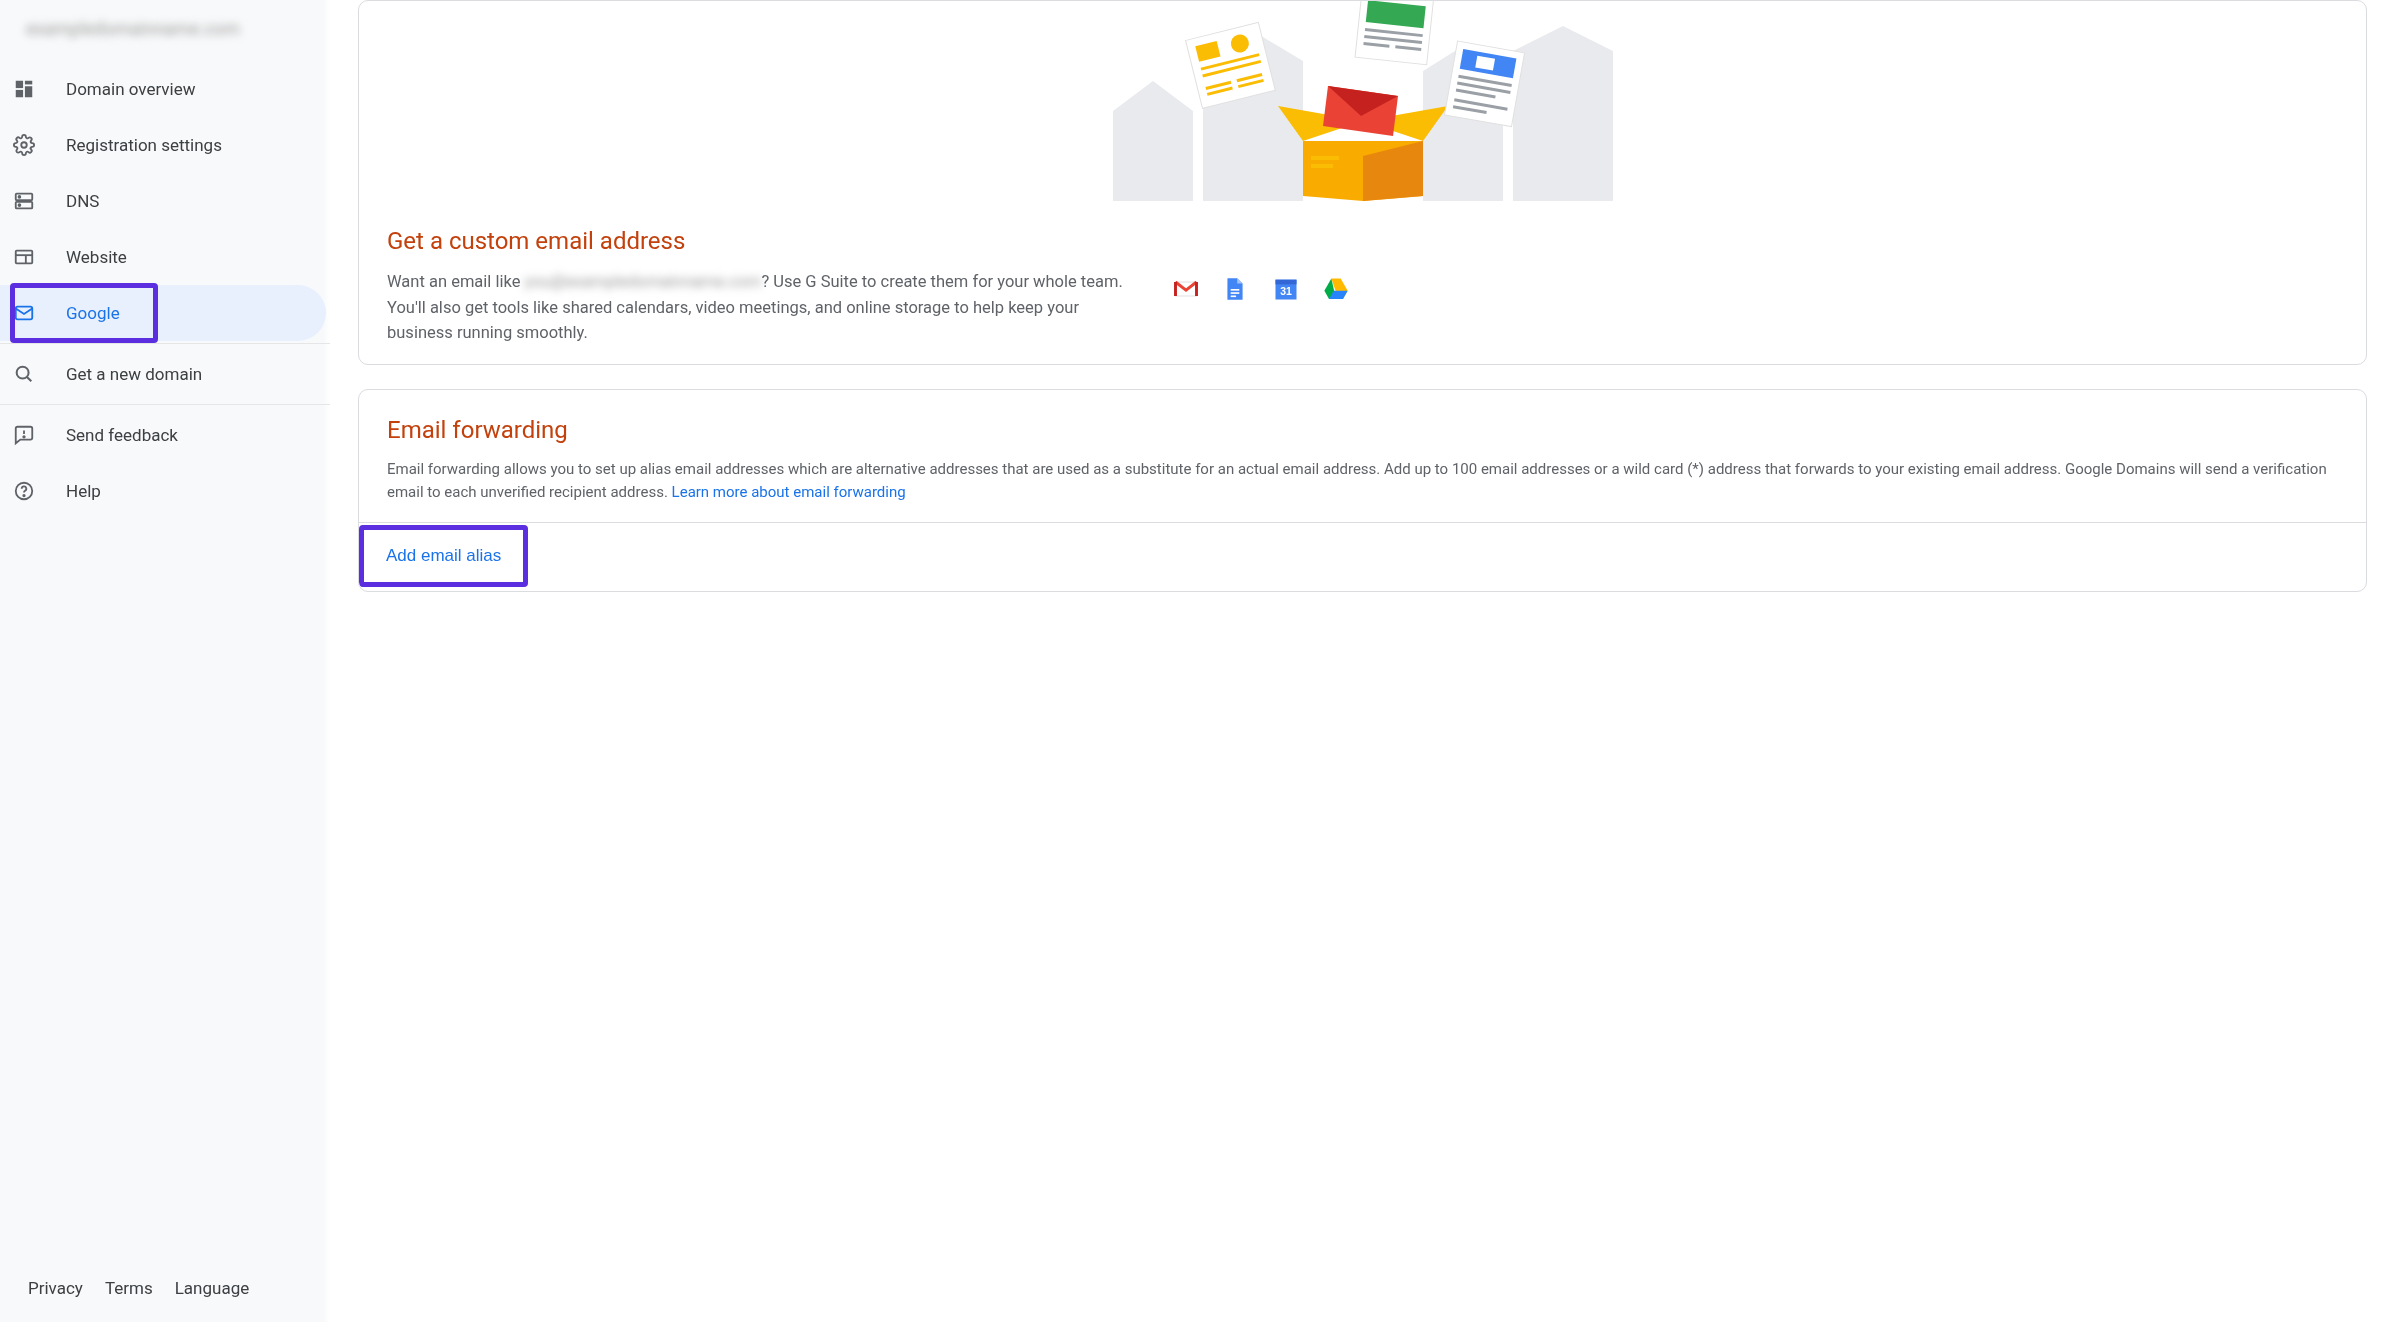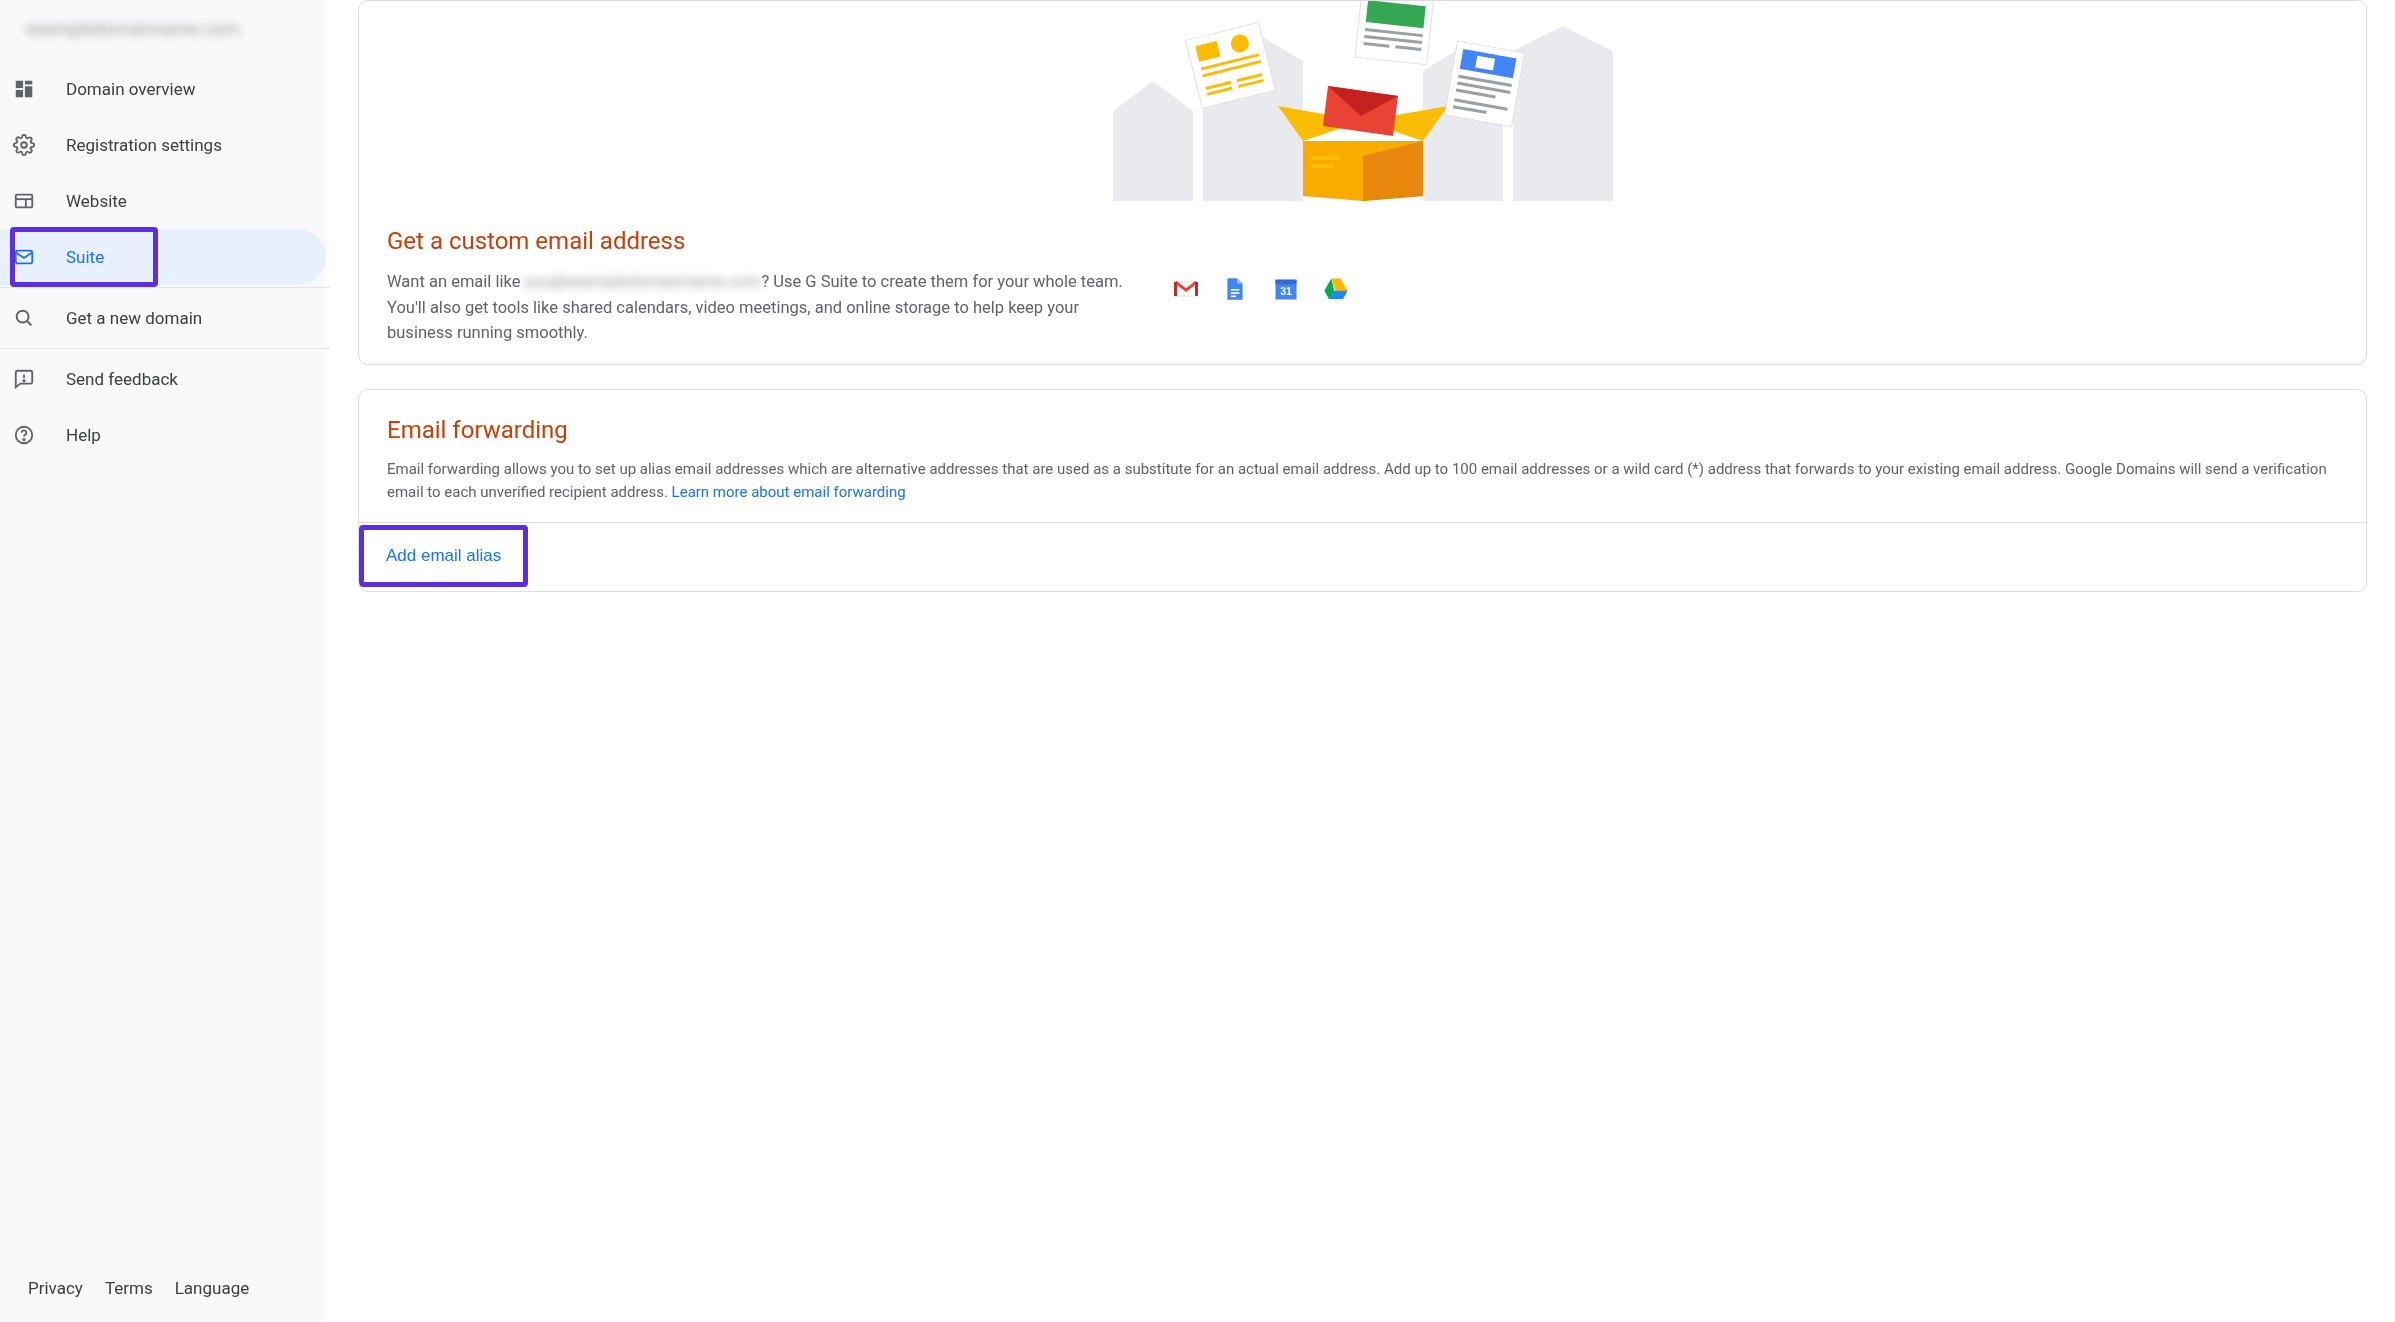--- a/index.html
+++ b/index.html
@@ -224,36 +224,47 @@
           <svg viewBox="0 0 24 24" width="22" height="22" fill="none" stroke="currentColor" stroke-width="2">
               <circle cx="12" cy="12" r="3"></circle>
               <path d="M19.4 15a1.7 1.7 0 0 0 .34 1.87l.06.06a2 2 0 1 1-2.83 2.83l-.06-.06a1.7 1.7 0 0 0-1.87-.34 1.7 1.7 0 0 0-1 1.56V21a2 2 0 1 1-4 0v-.09a1.7 1.7 0 0 0-1-1.56 1.7 1.7 0 0 0-1.87.34l-.06.06a2 2 0 1 1-2.83-2.83l.06-.06a1.7 1.7 0 0 0 .34-1.87 1.7 1.7 0 0 0-1.56-1H3a2 2 0 1 1 0-4h.09a1.7 1.7 0 0 0 1.56-1 1.7 1.7 0 0 0-.34-1.87l-.06-.06a2 2 0 1 1 2.83-2.83l.06.06a1.7 1.7 0 0 0 1.87.34H9a1.7 1.7 0 0 0 1-1.56V3a2 2 0 1 1 4 0v.09a1.7 1.7 0 0 0 1 1.56 1.7 1.7 0 0 0 1.87-.34l.06-.06a2 2 0 1 1 2.83 2.83l-.06.06a1.7 1.7 0 0 0-.34 1.87V9a1.7 1.7 0 0 0 1.56 1H21a2 2 0 1 1 0 4h-.09a1.7 1.7 0 0 0-1.56 1z"></path>
             </svg>
         </span>
         <span>Registration settings</span>
       </li>
       <li class="nav-item">
         <span class="icon-slot">
           <svg viewBox="0 0 24 24" width="22" height="22" fill="none" stroke="currentColor" stroke-width="2">
+              <rect x="3" y="4" width="18" height="7" rx="1"></rect>
+              <rect x="3" y="13" width="18" height="7" rx="1"></rect>
+              <circle cx="7" cy="7.5" r="1" fill="currentColor"></circle>
+              <circle cx="7" cy="16.5" r="1" fill="currentColor"></circle>
+            </svg>
+        </span>
+        <span>DNS</span>
+      </li>
+      <li class="nav-item">
+        <span class="icon-slot">
+          <svg viewBox="0 0 24 24" width="22" height="22" fill="none" stroke="currentColor" stroke-width="2">
               <rect x="3" y="5" width="18" height="14" rx="1"></rect>
               <line x1="3" y1="10" x2="21" y2="10"></line>
               <line x1="14" y1="10" x2="14" y2="19"></line>
             </svg>
         </span>
         <span>Website</span>
       </li>
       <li class="highlight-wrap">
         <div class="nav-item active">
           <span class="icon-slot">
             <svg viewBox="0 0 24 24" width="22" height="22" fill="none" stroke="currentColor" stroke-width="2">
                 <rect x="3" y="5" width="18" height="14" rx="2"></rect>
                 <path d="M3 7l9 6 9-6"></path>
               </svg>
           </span>
-          <span>Suite</span>
+          <span>Google</span>
         </div>
         <div class="highlight-box"></div>
       </li>
     </ul>
 
     <div class="divider"></div>
 
     <ul class="nav-list">
       <li class="nav-item">
         <span class="icon-slot">

